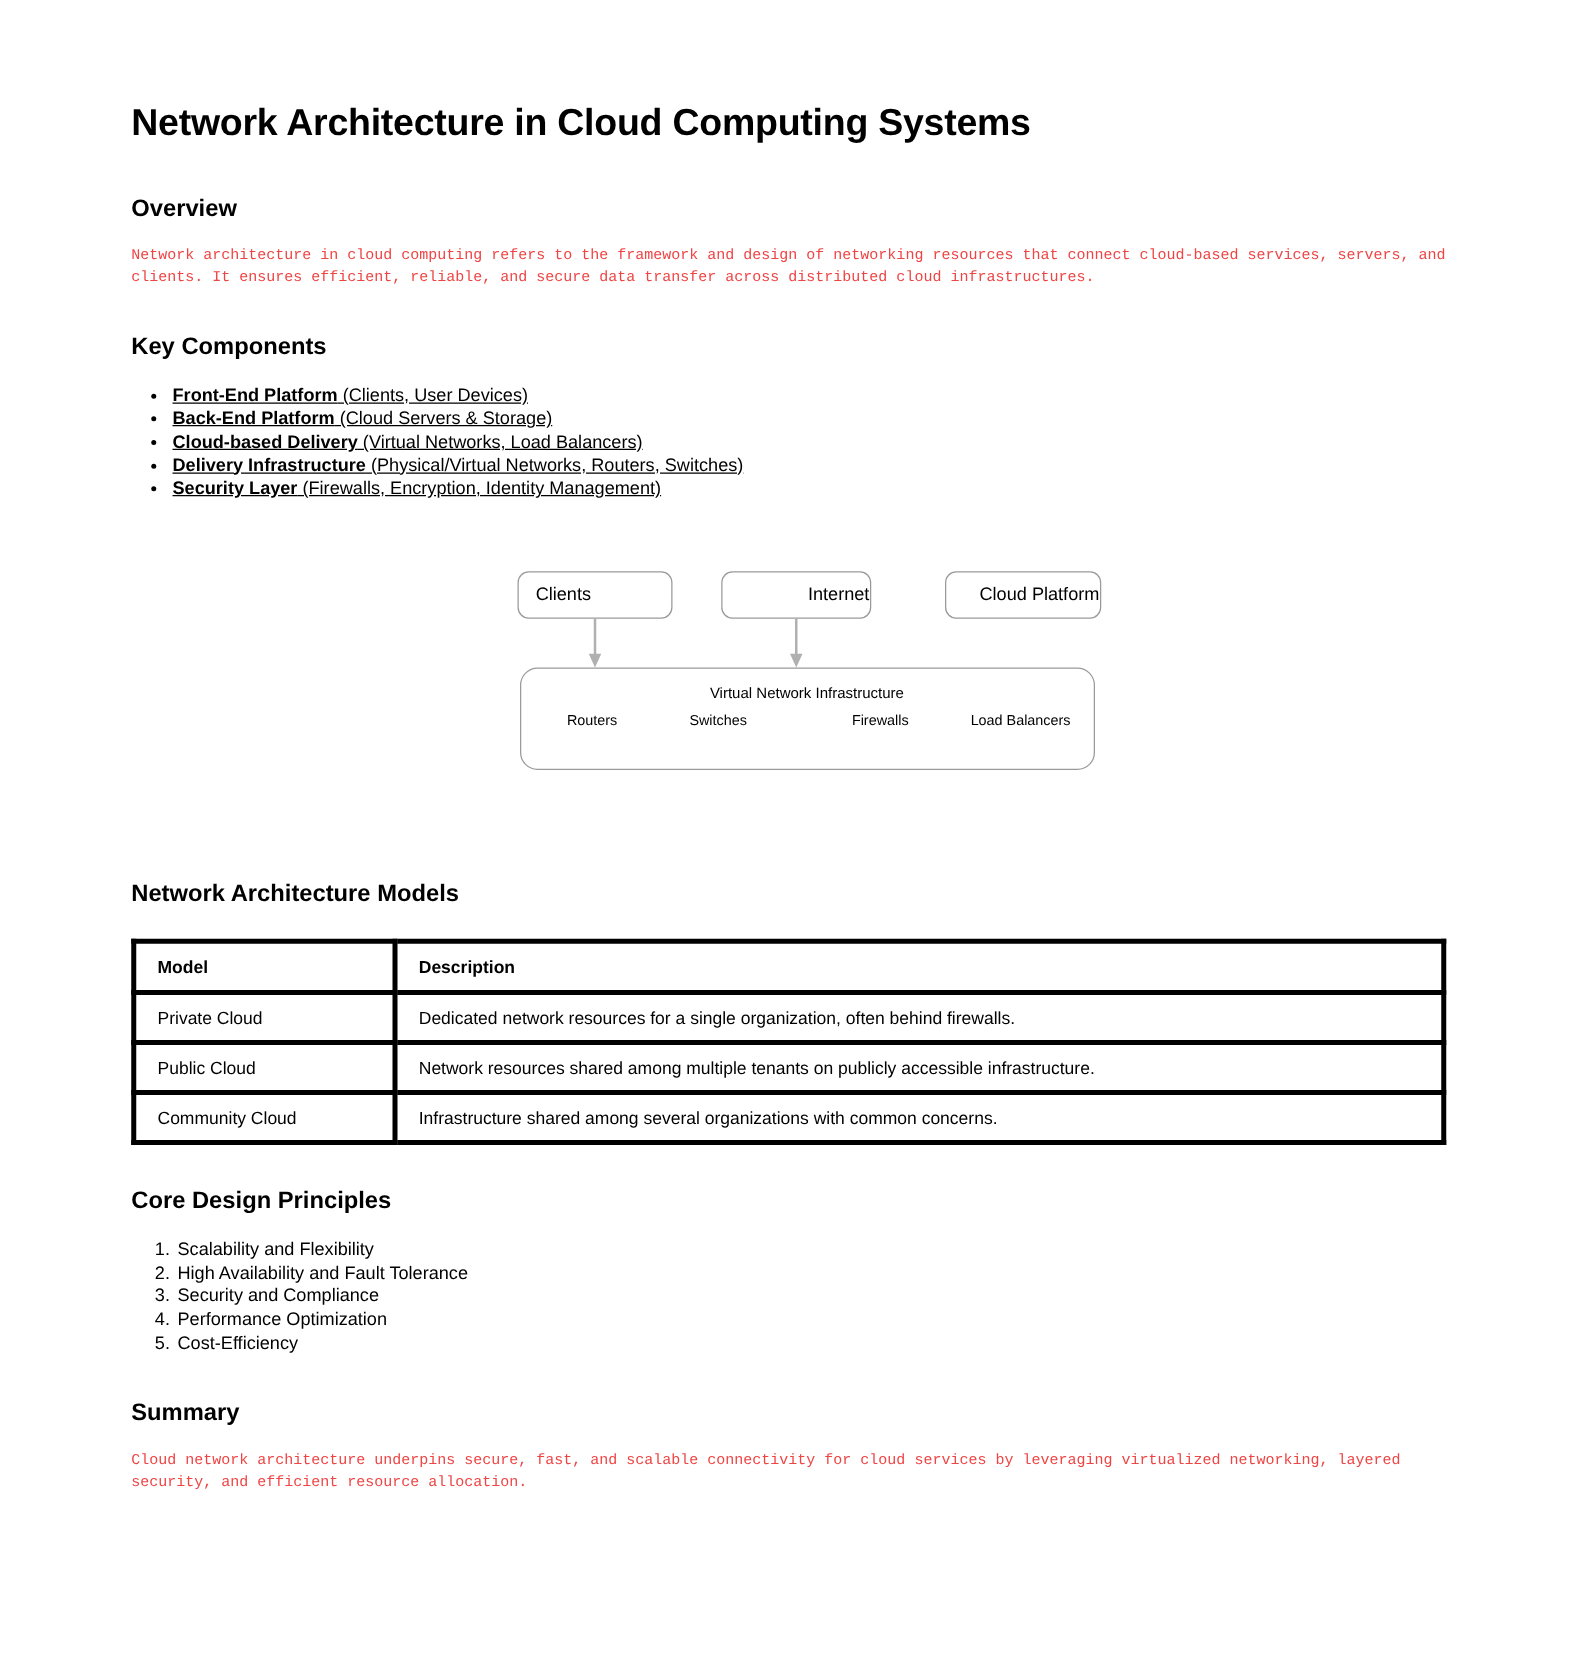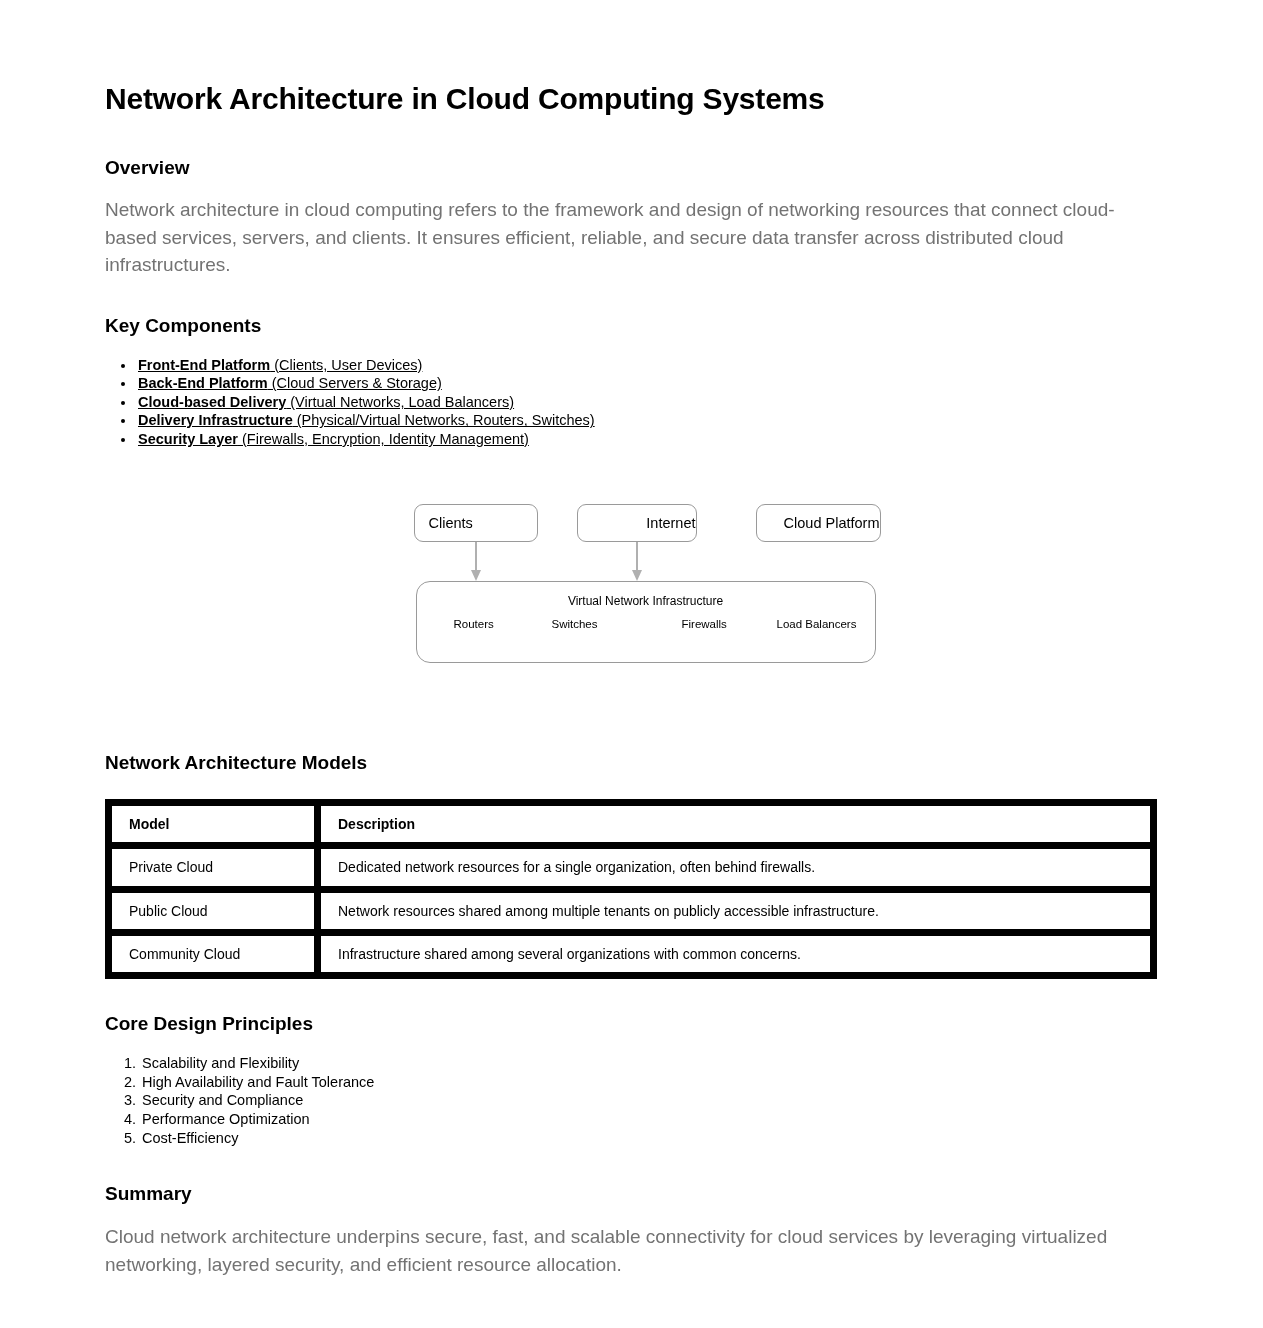--- a/index.html
+++ b/index.html
@@ -39,26 +39,27 @@
     color: #000;
     line-height: 1.2;
   }
   .h2.overview    { padding-top: 40px; }
   .h2.key         { padding-top: 36px; }
   .h2.models      { padding-top: 36px; }
   .h2.principles  { padding-top: 34px; }
   .h2.summary     { padding-top: 36px; }
 
   .para {
-    font-size: 19px;
+    font-size: 12px;
     line-height: 1.45;
     margin: 0;
     padding-top: 17px;
     max-width: 1055px;
-    color: #737373;
+    color: #ef4444;
+    font-family: Liberation Mono, monospace;
   }
 
   
   ul.key-list {
     margin: 0;
     padding: 18px 0 0 31px;
     list-style: disc;
     font-size: 14.5px;
     line-height: 1.28;
     text-decoration: underline;
@@ -145,21 +146,21 @@
   
   table.models-table {
     border-collapse: collapse;
     width: 1052px;
     margin-top: 24px;
     font-size: 14px;
     table-layout: fixed;
   }
   table.models-table th,
   table.models-table td {
-    border: 7px solid #000000;
+    border: 4px solid #000000;
     text-align: left;
     vertical-align: middle;
     padding: 9px 0 9px 17px;
     line-height: 1.3;
     color: #000;
   }
   table.models-table th { font-weight: bold; height: 17px; }
   table.models-table td { height: 17px; }
   table.models-table col.c1 { width: 209px; }
 

